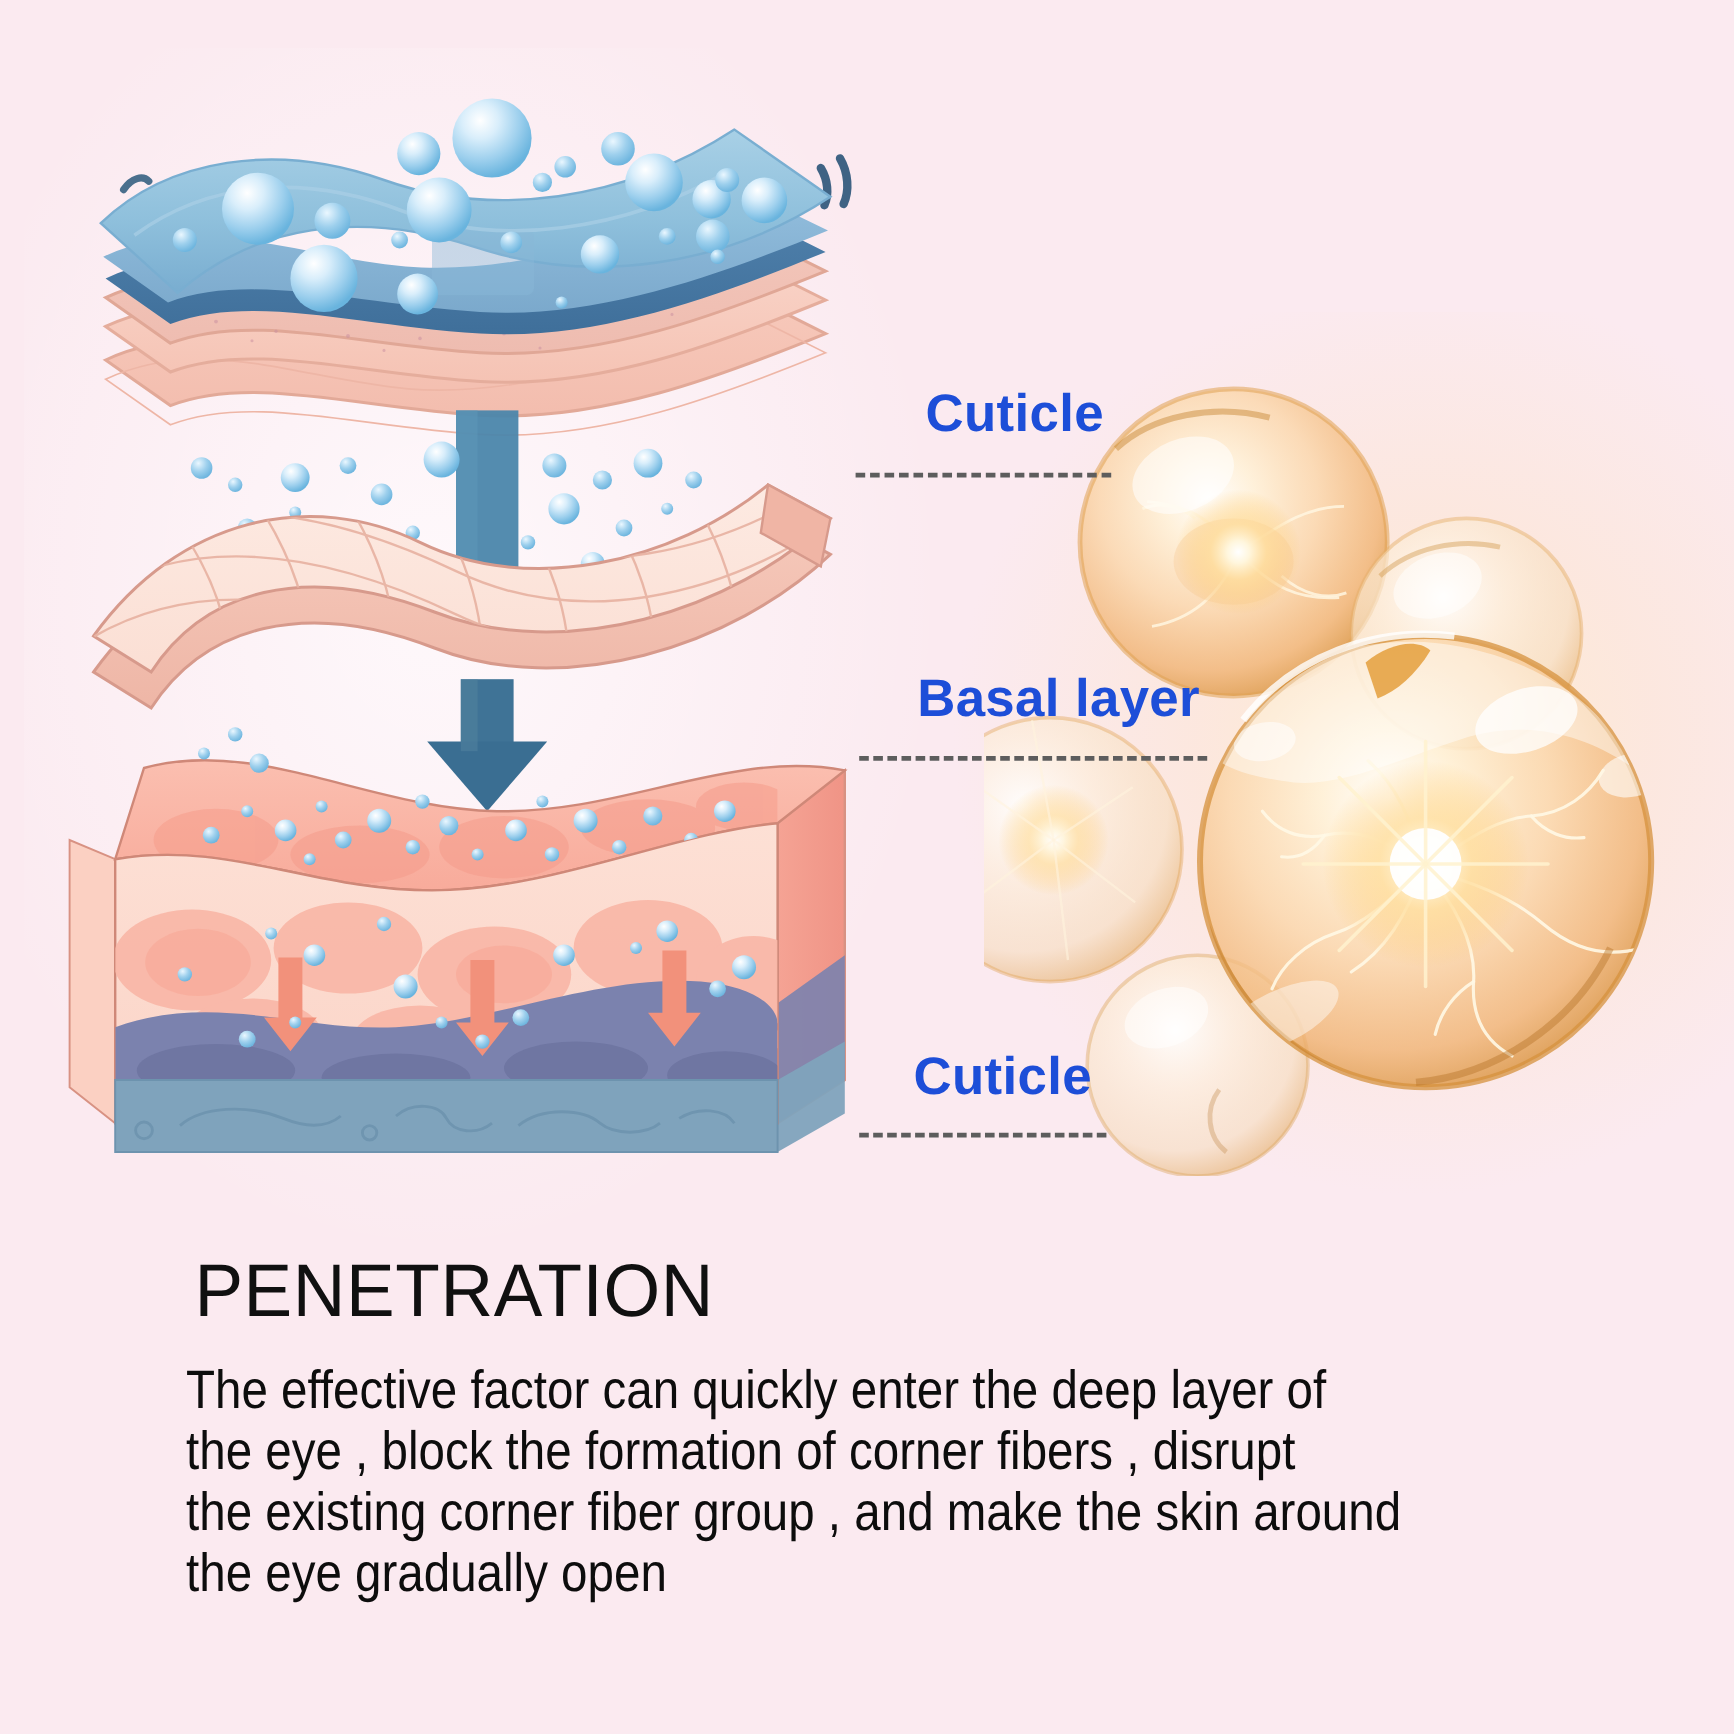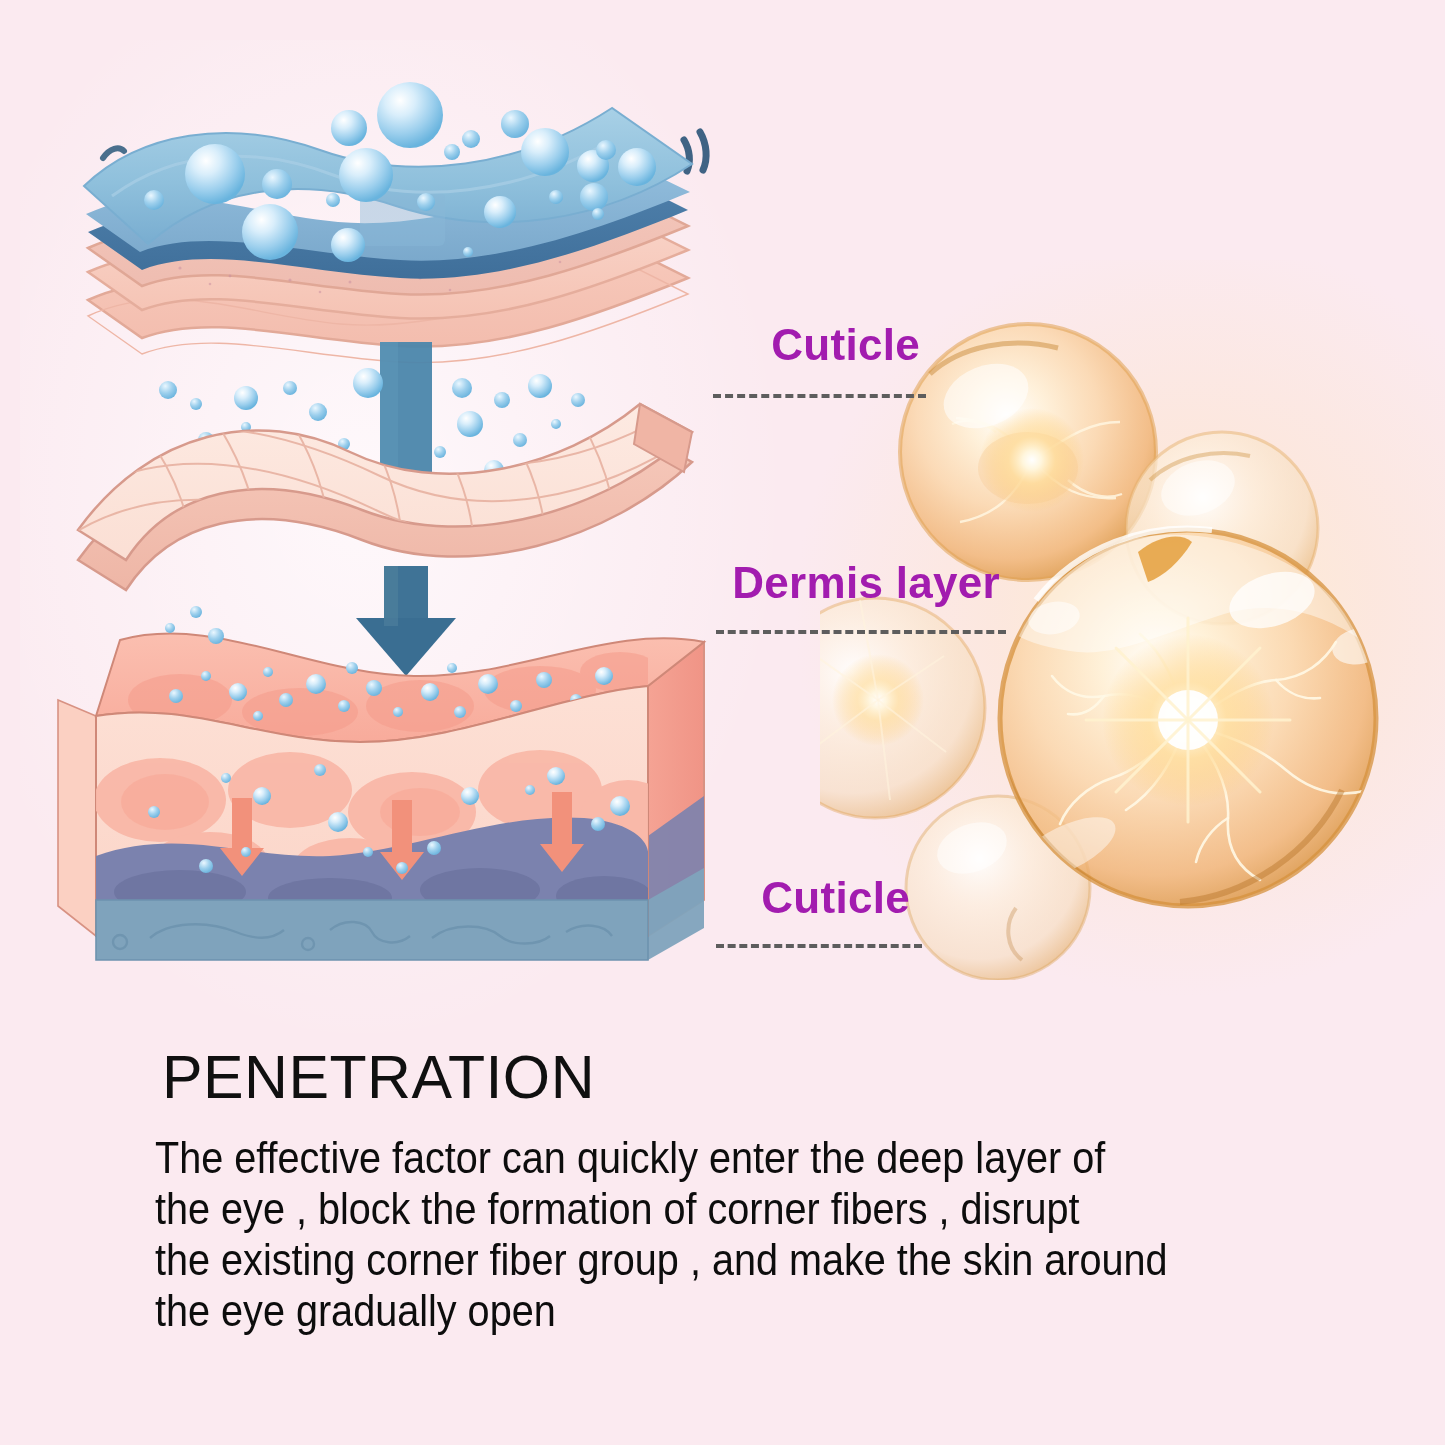--- a/index.html
+++ b/index.html
@@ -20,21 +20,21 @@
   }
   .glow-left{
     position:absolute;left:20px;top:40px;width:760px;height:1000px;
     background:radial-gradient(ellipse at 45% 45%, rgba(255,252,254,.8) 0%, rgba(251,234,240,0) 72%);
     pointer-events:none;
   }
 
   
   .lbl{
     position:absolute;
-    color:#a21caf;
+    color:#1d4ed8;
     font-size:44px;
     font-weight:700;
     letter-spacing:.3px;
     white-space:nowrap;
     text-align:right;
   }
   .dash{
     position:absolute;height:0;
     border-top:4px dashed #5d5d5d;
   }
@@ -505,21 +505,21 @@
 
         <path d="M216,300 C258,246 326,222 392,230" stroke="#ffffff" stroke-opacity=".8" stroke-width="6" fill="none"></path>
         <path d="M522,490 C492,552 428,596 360,602" stroke="#b8762a" stroke-opacity=".45" stroke-width="6" fill="none"></path>
       </g>
     </svg>
   </div>
 
   <div class="lbl" style="left:600px;top:320px;width:320px;">Cuticle</div>
   <div class="dash" style="left:713px;top:394px;width:213px;"></div>
 
-  <div class="lbl" style="left:600px;top:558px;width:400px;">Dermis layer</div>
+  <div class="lbl" style="left:600px;top:558px;width:400px;">Basal layer</div>
   <div class="dash" style="left:716px;top:630px;width:290px;"></div>
 
   <div class="lbl" style="left:600px;top:873px;width:310px;">Cuticle</div>
   <div class="dash" style="left:716px;top:944px;width:206px;"></div>
 
   <div class="headline">PENETRATION</div>
   <div class="para">The effective factor can quickly enter the deep layer of
 the eye , block the formation of corner fibers , disrupt
 the existing corner fiber group , and make the skin around
 the eye gradually open</div>

